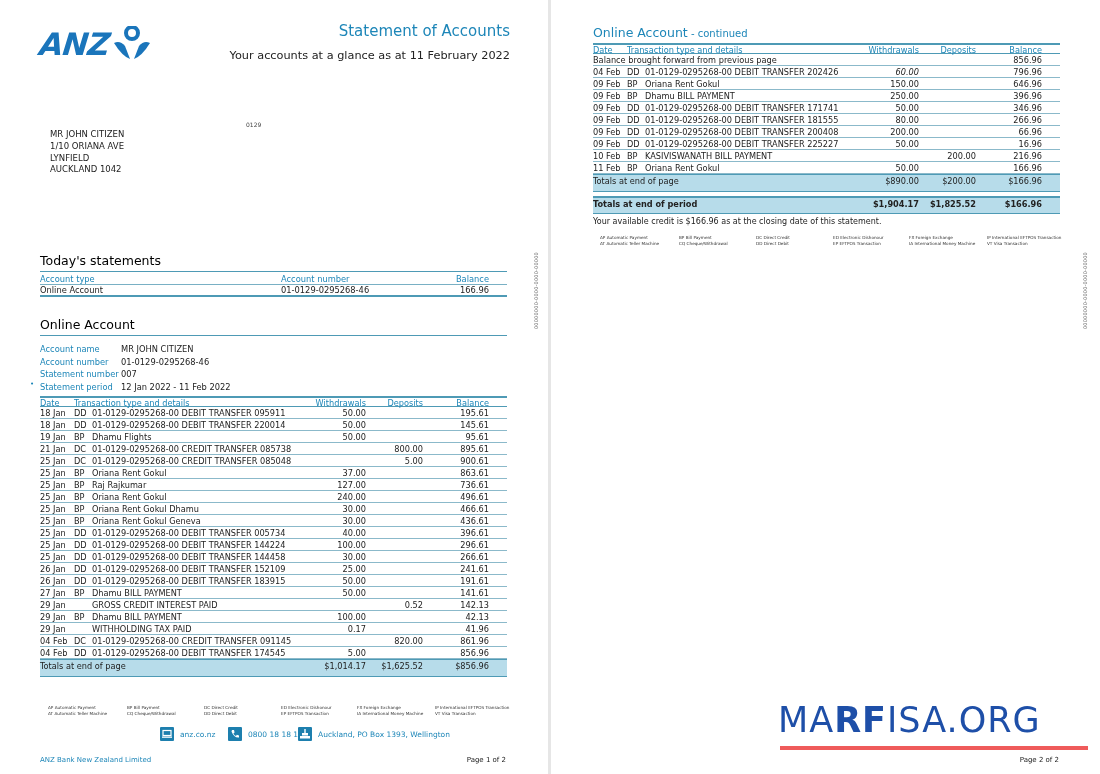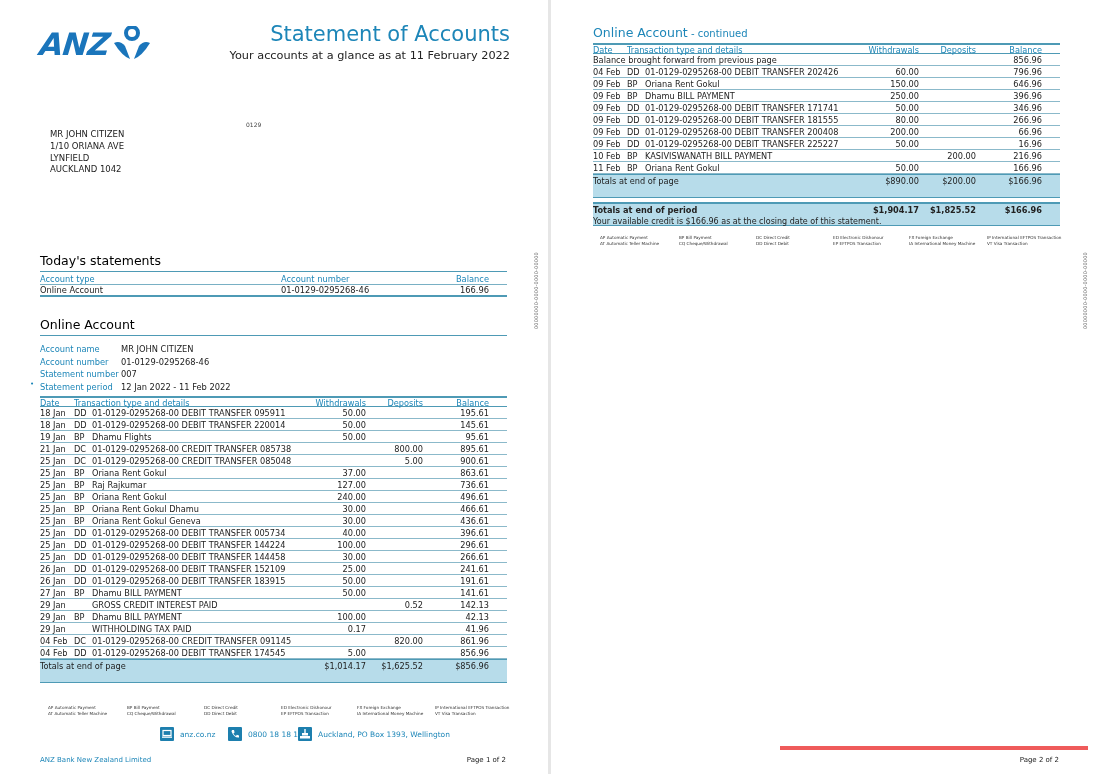--- a/index.html
+++ b/index.html
@@ -8,21 +8,21 @@
 
   .page { position: absolute; top: 0; height: 774px; background: #fff; }
   #page1 { left: 0; width: 548px; }
   #page2 { left: 551px; width: 549px; }
   .divider { position: absolute; left: 548px; top: 0; width: 3px; height: 774px; background: #e6e6e6; }
 
   
   .logo { position: absolute; left: 40px; top: 26px; width: 112px; height: 36px; }
   .logo-text { position: absolute; left: 0; top: 0; font: italic 900 31px "DejaVu Sans", sans-serif; color: #1a75bb; letter-spacing: -1px; transform: skewX(-6deg); }
 
-  .title { position: absolute; right: 38px; top: 22px; font-size: 21px; color: #1d86b8; font-family: "DejaVu Sans", sans-serif; }
+  .title { position: absolute; right: 38px; top: 22px; font-size: 15px; color: #1d86b8; font-family: "DejaVu Sans", sans-serif; }
   .subtitle { position: absolute; right: 38px; top: 49px; font-size: 11.3px; color: #222; }
 
   .tiny-code { position: absolute; left: 246px; top: 121px; font-size: 6px; color: #444; }
   .address { position: absolute; left: 50px; top: 129px; font-size: 8.5px; line-height: 11.8px; color: #222; }
 
   .section-title { position: absolute; left: 40px; font-size: 12.5px; color: #000000; }
   .rule { position: absolute; height: 2px; background: #4e9ab5; }
   .thin-rule { position: absolute; height: 1px; background: #79b0c4; }
 
   
@@ -34,21 +34,21 @@
   .details { position: absolute; left: 40px; top: 343px; font-size: 8.3px; line-height: 12.6px; }
   .details .lbl { display: inline-block; width: 81px; color: #1d86b8; }
   .details .val { color: #222; }
   .bullet { position: absolute; left: 30px; top: 380px; font-size: 7px; color: #1d86b8; }
 
   
   .tx { position: absolute; font-size: 8.2px; }
   .tx .hdr { position: relative; height: 11px; color: #1d86b8; border-top: 2px solid #4e9ab5; border-bottom: 1px solid #4e9ab5; }
   .tx .row { position: relative; height: 12px; border-bottom: 1px solid #8bb9ca; color: #222; }
   .tx .cell { position: absolute; top: 1px; white-space: nowrap; }
-  .tx .total { position: relative; height: 24px; background: #b7dcea; border-top: 1px solid #4e9ab5; border-bottom: 1px solid #4e9ab5; color: #222; }
+  .tx .total { position: relative; height: 18px; background: #b7dcea; border-top: 1px solid #4e9ab5; border-bottom: 1px solid #4e9ab5; color: #222; }
 
   .r { text-align: right; }
 
   .legend { position: absolute; font-size: 4.2px; color: #333; line-height: 6px; }
   .legend .li { position: absolute; white-space: nowrap; }
 
   .contacts { position: absolute; left: 160px; top: 727px; height: 16px; font-size: 7.5px; color: #1d86b8; }
   .cicon { position: absolute; top: 0; width: 14px; height: 14px; background: #1d7fae; border-radius: 1px; }
   .ctext { position: absolute; top: 3px; white-space: nowrap; }
 
@@ -364,21 +364,21 @@
     </div>
     <div class="row">
       <span class="cell" style="left:0;">Balance brought forward from previous page</span>
       <span class="cell r" style="right:18px;">856.96</span>
     </div>
     <div id="tx2-body">
         <div class="row">
           <span class="cell" style="left:0;">04 Feb</span>
           <span class="cell" style="left:34px;">DD</span>
           <span class="cell" style="left:52px;">01-0129-0295268-00 DEBIT TRANSFER 202426</span>
-          <span class="cell r" style="right:141px;">60.00</span>
+          <span class="cell r" style="right:141px;font-style:italic;">60.00</span>
           <span class="cell r" style="right:84px;"></span>
           <span class="cell r" style="right:18px;">796.96</span>
         </div>
         <div class="row">
           <span class="cell" style="left:0;">09 Feb</span>
           <span class="cell" style="left:34px;">BP</span>
           <span class="cell" style="left:52px;">Oriana Rent Gokul</span>
           <span class="cell r" style="right:141px;">150.00</span>
           <span class="cell r" style="right:84px;"></span>
           <span class="cell r" style="right:18px;">646.96</span>
@@ -470,14 +470,15 @@
     <div class="li" style="left:309px;top:6px;">IA International Money Machine</div>
     <div class="li" style="left:387px;top:0;">IP International EFTPOS Transaction</div>
     <div class="li" style="left:387px;top:6px;">VT Visa Transaction</div>
   </div>
 
   <div class="footer-right" style="right:41px;">Page 2 of 2</div>
   <div class="vertical-code" style="left:531px;top:252px;">00000000-0000-0000-00000</div>
 </div>
 
 <div class="watermark">
+  <div class="watermark-text"><span>MA</span><b>RF</b><span>ISA.ORG</span></div>
   <div class="watermark-bar"></div>
 </div>
 
 </body></html>

